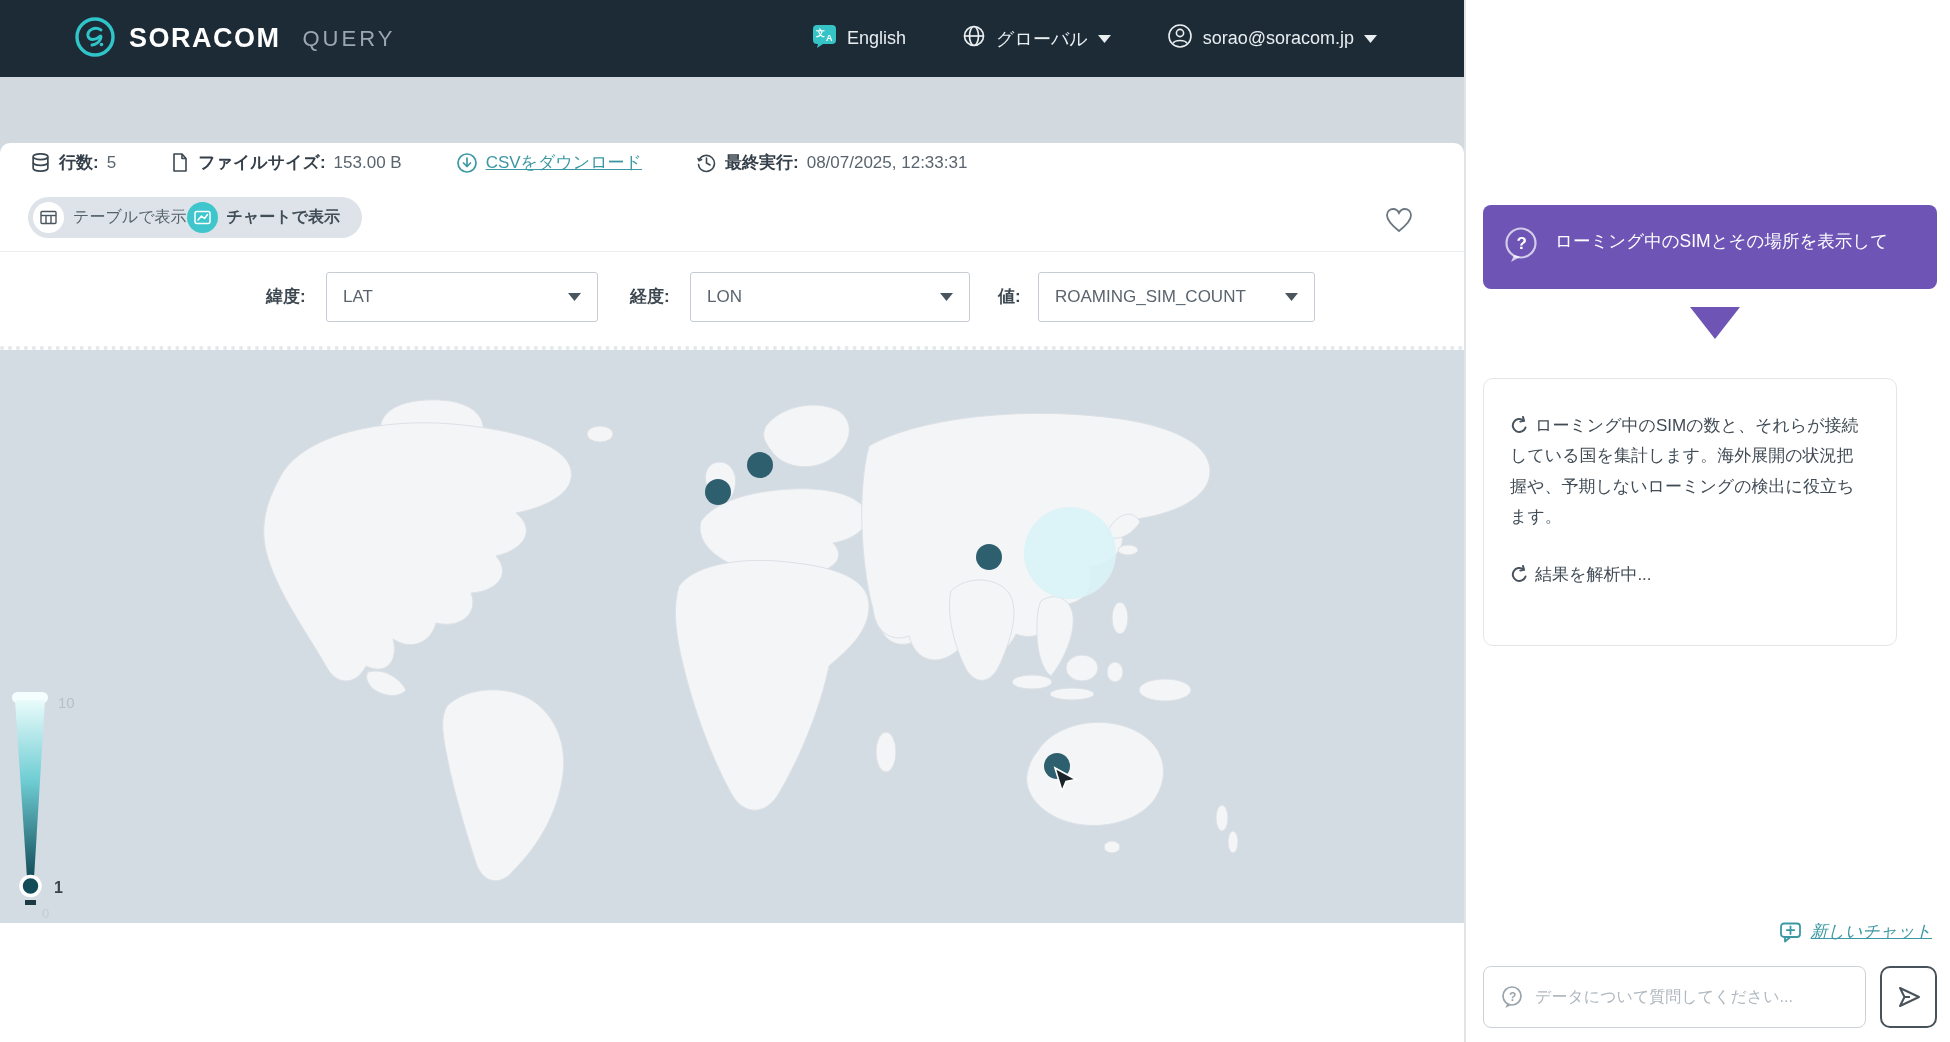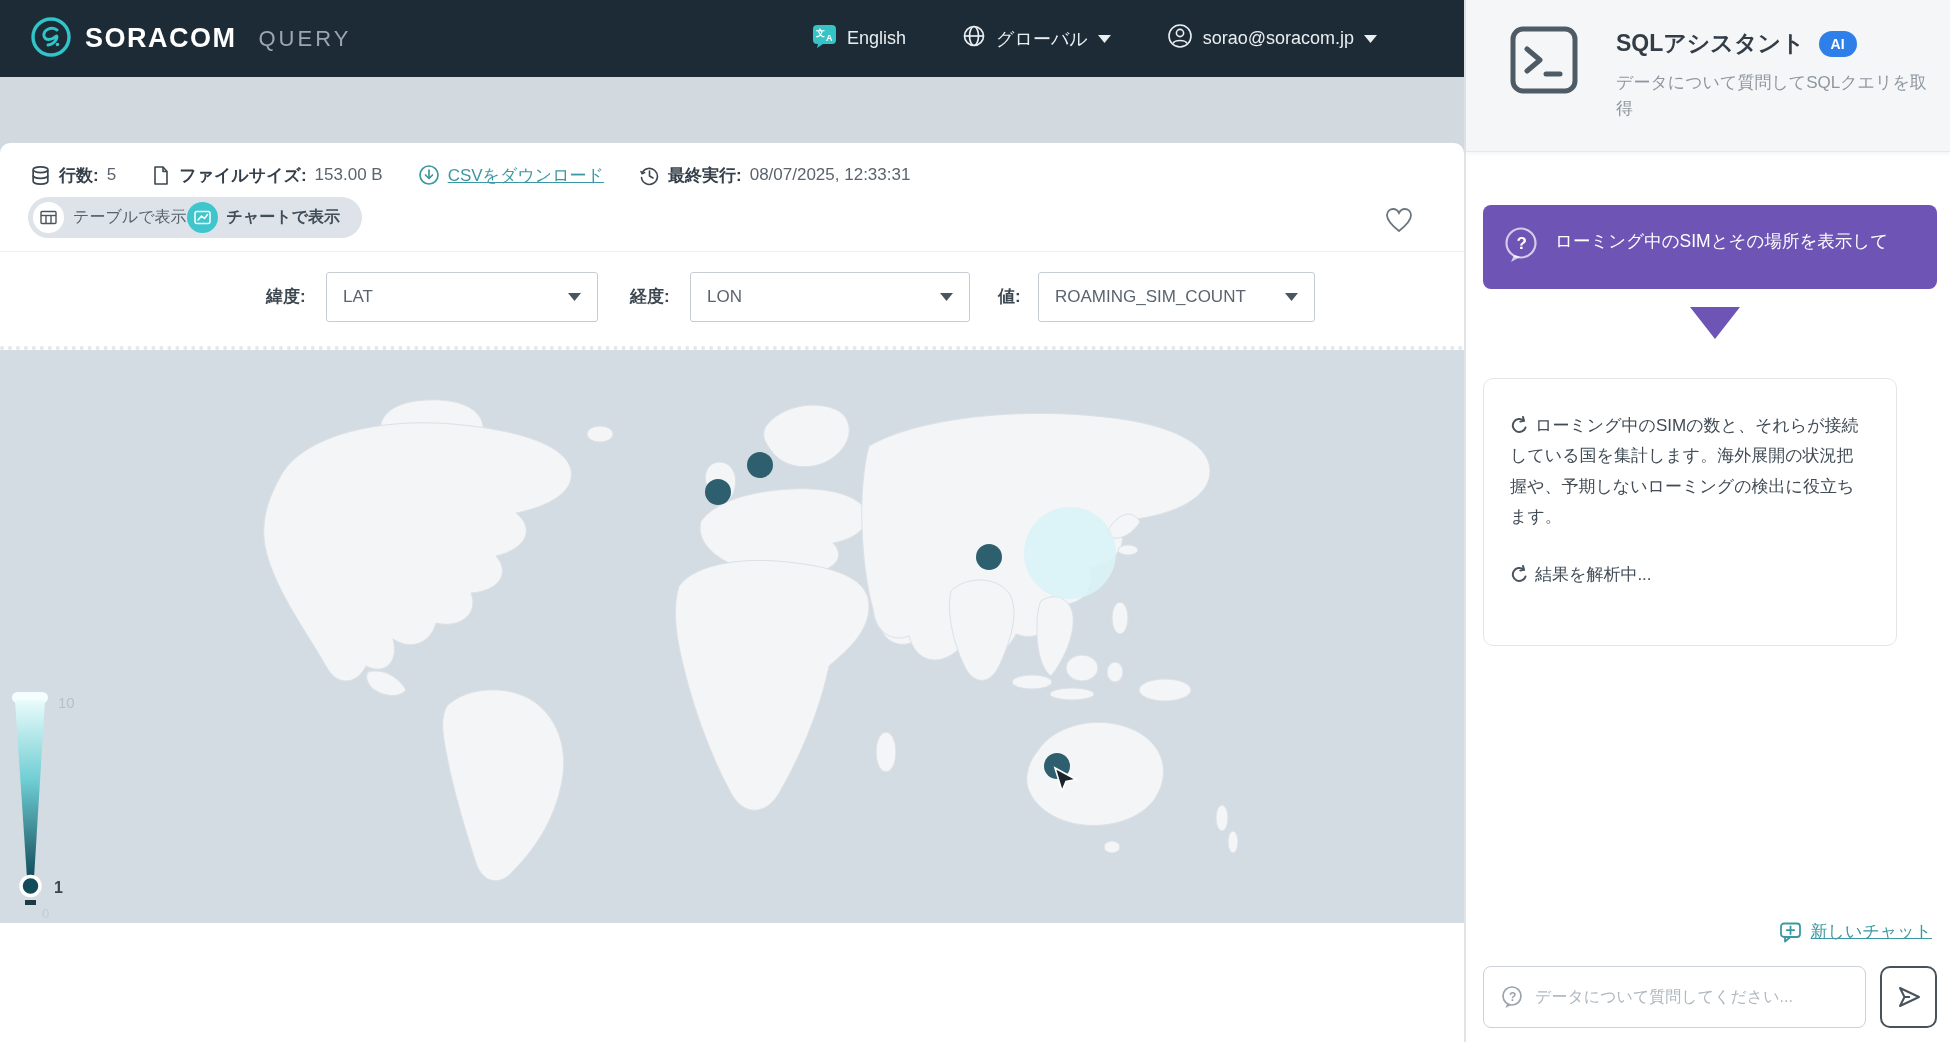--- a/index.html
+++ b/index.html
@@ -4,21 +4,21 @@
 <style>
   * { margin:0; padding:0; box-sizing:border-box; }
   html,body { width:1950px; height:1042px; }
   body { font-family:"Liberation Sans","DejaVu Sans",sans-serif; background:#ffffff; overflow:hidden; }
   .screen { position:relative; width:1950px; height:1042px; background:#ffffff; }
 
   
   .main { position:absolute; left:0; top:0; width:1464px; height:1042px; background:#d2dae0; }
 
   
-  .appbar { position:absolute; left:0; top:0; width:1464px; height:77px; background:#1d2b36; display:flex; align-items:center; }
+  .appbar { position:absolute; left:0; top:0; width:1464px; height:77px; background:#1d2b36; display:flex; align-items:center;padding-left:44px; }
   .brandwrap { display:flex; align-items:center; margin-left:30px; gap:13px; }
   .brand-name { color:#ffffff; font-size:27px; font-weight:bold; letter-spacing:1.5px; }
   .app-name { color:#9aa7b0; font-size:22px; letter-spacing:3px; margin-left:22px; }
   .appbar-right { position:absolute; left:812px; top:0; height:77px; display:flex; align-items:center; gap:56px; }
   .appbar-item { display:flex; align-items:center; gap:10px; color:#e9eef1; font-size:18px; cursor:default; }
   .caret-sm { width:13px; height:8px; }
 
   
   .band { position:absolute; left:0; top:77px; width:1464px; height:66px; background:#d2dae0; }
   .pill { display:flex; align-items:center; background:#c3ced6; border-radius:22px; padding:4px 22px 4px 5px; }
@@ -27,21 +27,21 @@
   .pill-circle { width:29px; height:29px; border-radius:50%; display:flex; align-items:center; justify-content:center; }
   .pc-white { background:#ffffff; }
   .pc-teal { background:#3fc6cc; }
   .pill-label { font-size:16px; color:#54616b; }
   .pill-label-on { font-size:16px; color:#414d57; font-weight:bold; }
   .theme-toggle { position:absolute; left:1362px; top:95px; width:78px; height:40px; background:#c2ccd3; border-radius:20px; }
   .theme-knob { position:absolute; left:3px; top:3px; width:34px; height:34px; background:#ffffff; border-radius:50%; display:flex; align-items:center; justify-content:center; }
 
   
   .card { position:absolute; left:0; top:143px; width:1464px; height:899px; background:#ffffff; border-radius:10px 10px 0 0; }
-  .statsrow { position:absolute; left:30px; top:8px; height:48px; display:flex; align-items:center; gap:35px; }
+  .statsrow { position:absolute; left:30px; top:8px; height:48px; display:flex; align-items:flex-start; gap:54px; }
   .stat { display:flex; align-items:center; gap:8px; font-size:17px; }
   .stat-label { font-weight:bold; color:#343f49; }
   .stat-value { color:#5a646e; }
   .csv-link { color:#3b98a2; text-decoration:underline; font-size:17px; cursor:pointer; }
 
   .pill-view { position:absolute; left:28px; top:54px; height:41px; background:#dde3e8; }
   .heart { position:absolute; left:1384px; top:62px; width:30px; height:30px; cursor:pointer; }
 
   .sec-divider { position:absolute; left:0; top:108px; width:1464px; height:1px; background:#eceff1; }
 
@@ -70,21 +70,21 @@
 
   .user-bubble { position:absolute; left:17px; top:205px; width:454px; background:#6d54b5; border-radius:8px; padding:21px 24px 21px 20px; display:flex; gap:16px; }
   .ub-text { width:352px; color:#ffffff; font-size:17.5px; line-height:1.8; }
   .ub-tail { position:absolute; left:224px; top:307px; width:0; height:0; border-left:25px solid transparent; border-right:25px solid transparent; border-top:32px solid #6d54b5; }
 
   .resp-card { position:absolute; left:17px; top:378px; width:414px; height:268px; border:1px solid #e3e6e9; border-radius:10px; padding:32px 26px; background:#ffffff; }
   .resp-p { font-size:17px; color:#404b55; line-height:1.78; }
   .resp-p + .resp-p { margin-top:28px; }
   .resp-p svg { vertical-align:-4px; margin-right:6px; }
 
-  .new-chat { position:absolute; right:18px; top:920px; display:flex; align-items:center; gap:9px; cursor:pointer; }
+  .new-chat { position:absolute; right:18px; top:920px; display:flex; align-items:center; gap:9px; cursor:pointer;font-style:italic; }
   .new-chat-label { font-size:17px; color:#3b98a2; text-decoration:underline; }
 
   .ask-row { position:absolute; left:17px; top:966px; width:454px; height:62px; display:flex; gap:14px; }
   .ask-input { flex:1; height:62px; border:1.5px solid #ccd1d7; border-radius:8px; display:flex; align-items:center; padding:0 16px; gap:11px; background:#ffffff; }
   .ask-input input { border:none; outline:none; flex:1; font-size:16px; color:#b91c1c; font-family:inherit; background:transparent; }
   .ask-input input::placeholder { color:#aeb7bf; }
   .send-btn { width:57px; height:62px; border:2.5px solid #47525b; border-radius:10px; background:#ffffff; display:flex; align-items:center; justify-content:center; cursor:pointer; }
 </style>
 </head>
 <body>
@@ -346,32 +346,20 @@
 
       </div>
 
       <div class="below-map"></div>
     </div>
   </div>
 
   <div class="vdivider"></div>
 
   <aside class="sidebar">
-    <div class="sb-head">
-      <svg width="68" height="68" viewBox="0 0 68 68" style="position:absolute;left:44px;top:26px;" fill="none" stroke="#4e5a64" stroke-width="5" stroke-linecap="round" stroke-linejoin="round">
-        <rect x="3" y="3" width="62" height="62" rx="10"></rect>
-        <polyline points="17,23 30,34 17,45"></polyline>
-        <line x1="36" y1="48" x2="50" y2="48"></line>
-      </svg>
-      <div class="sb-title">
-        <span class="sb-title-text">SQLアシスタント</span>
-        <span class="ai-badge">AI</span>
-      </div>
-      <div class="sb-sub">データについて質問してSQLクエリを取得</div>
-    </div>
 
     <div class="user-bubble">
       <span>
         <svg width="36" height="38" viewBox="0 0 36 38">
           <circle cx="18" cy="17" r="14.5" fill="none" stroke="rgba(255,255,255,0.7)" stroke-width="2.2"></circle>
           <path d="M11,29 L8,36 L17,31 Z" fill="rgba(255,255,255,0.7)"></path>
           <text x="13.5" y="23" font-size="17" font-weight="bold" fill="#ffffff">?</text>
         </svg>
       </span>
       <div class="ub-text">ローミング中のSIMとその場所を表示して</div>

